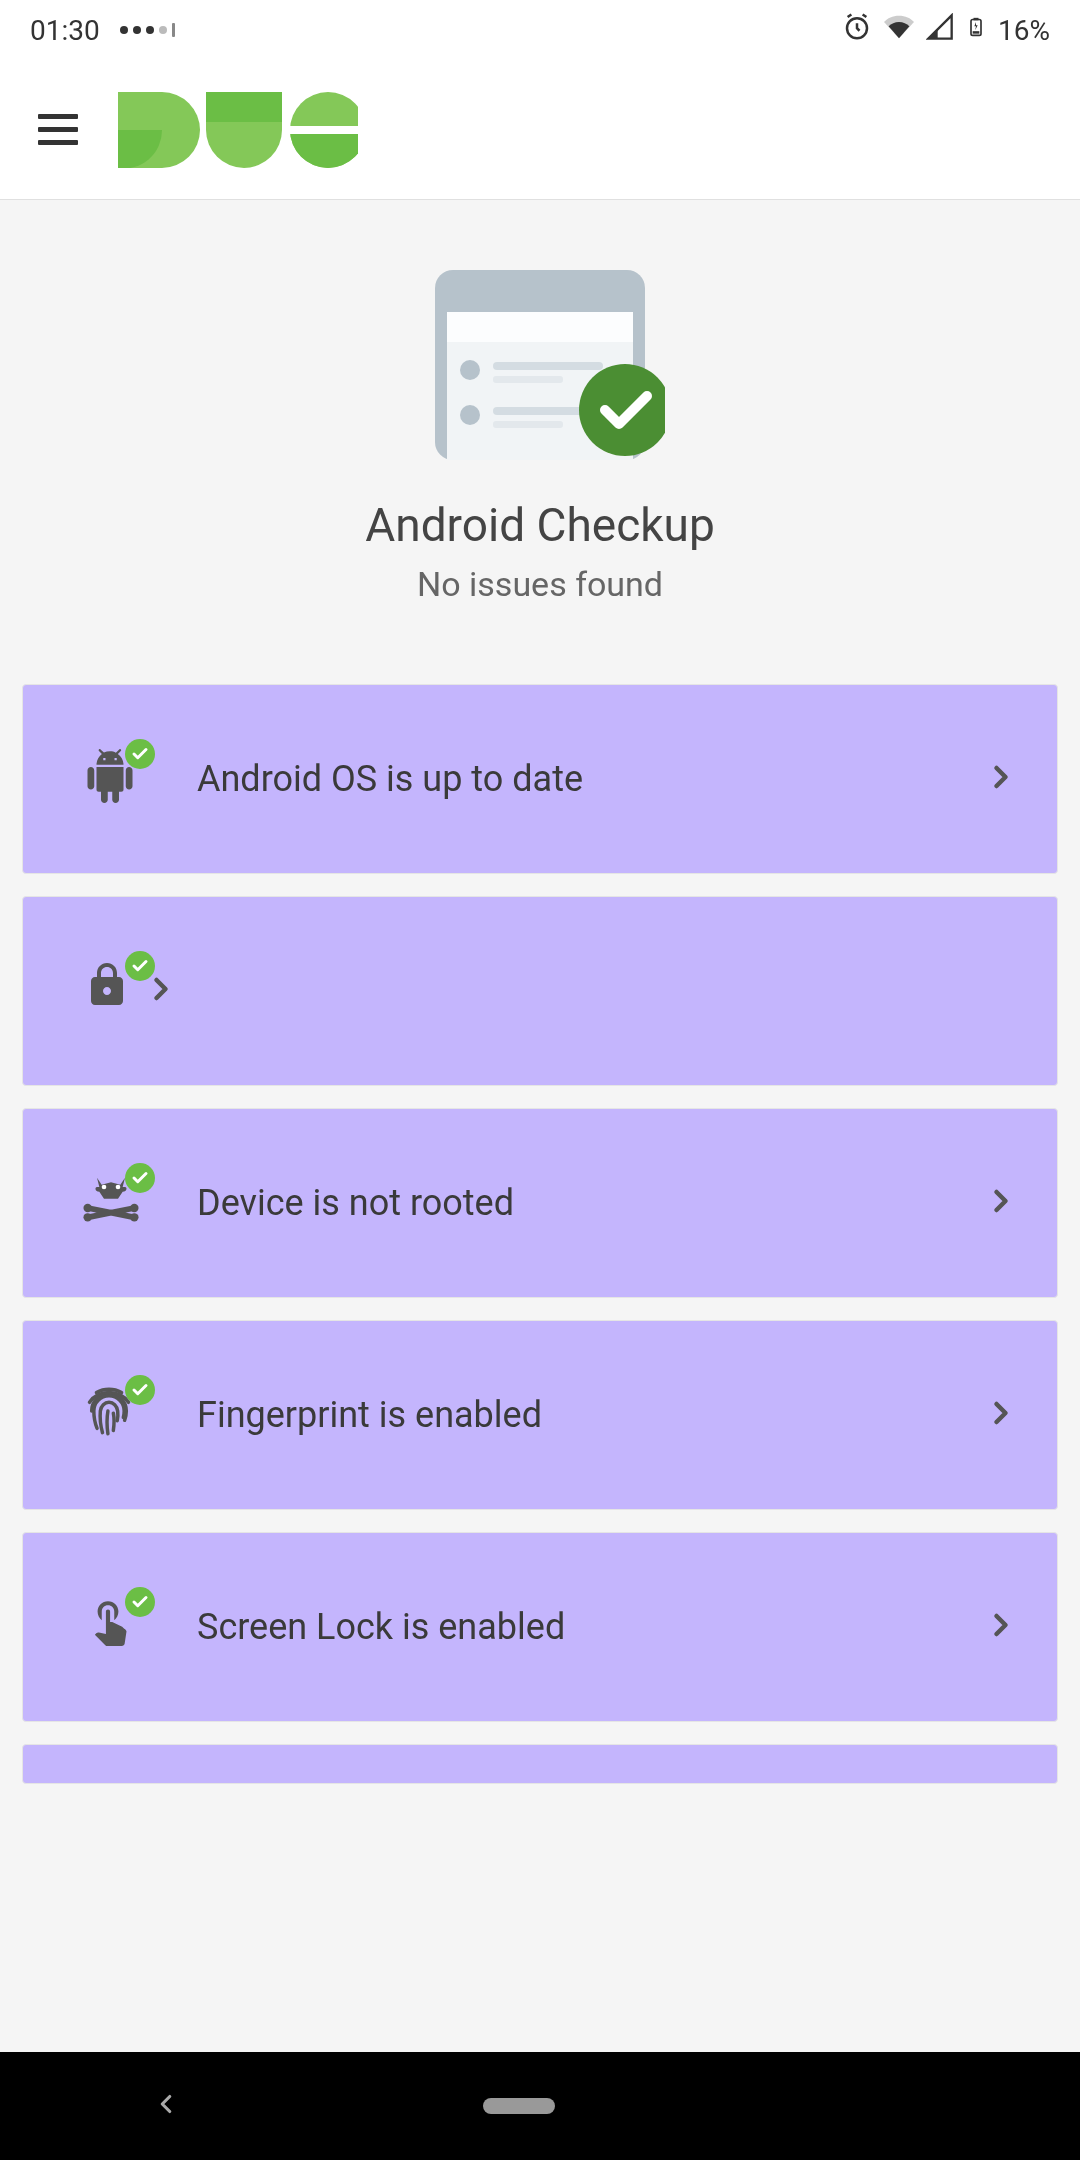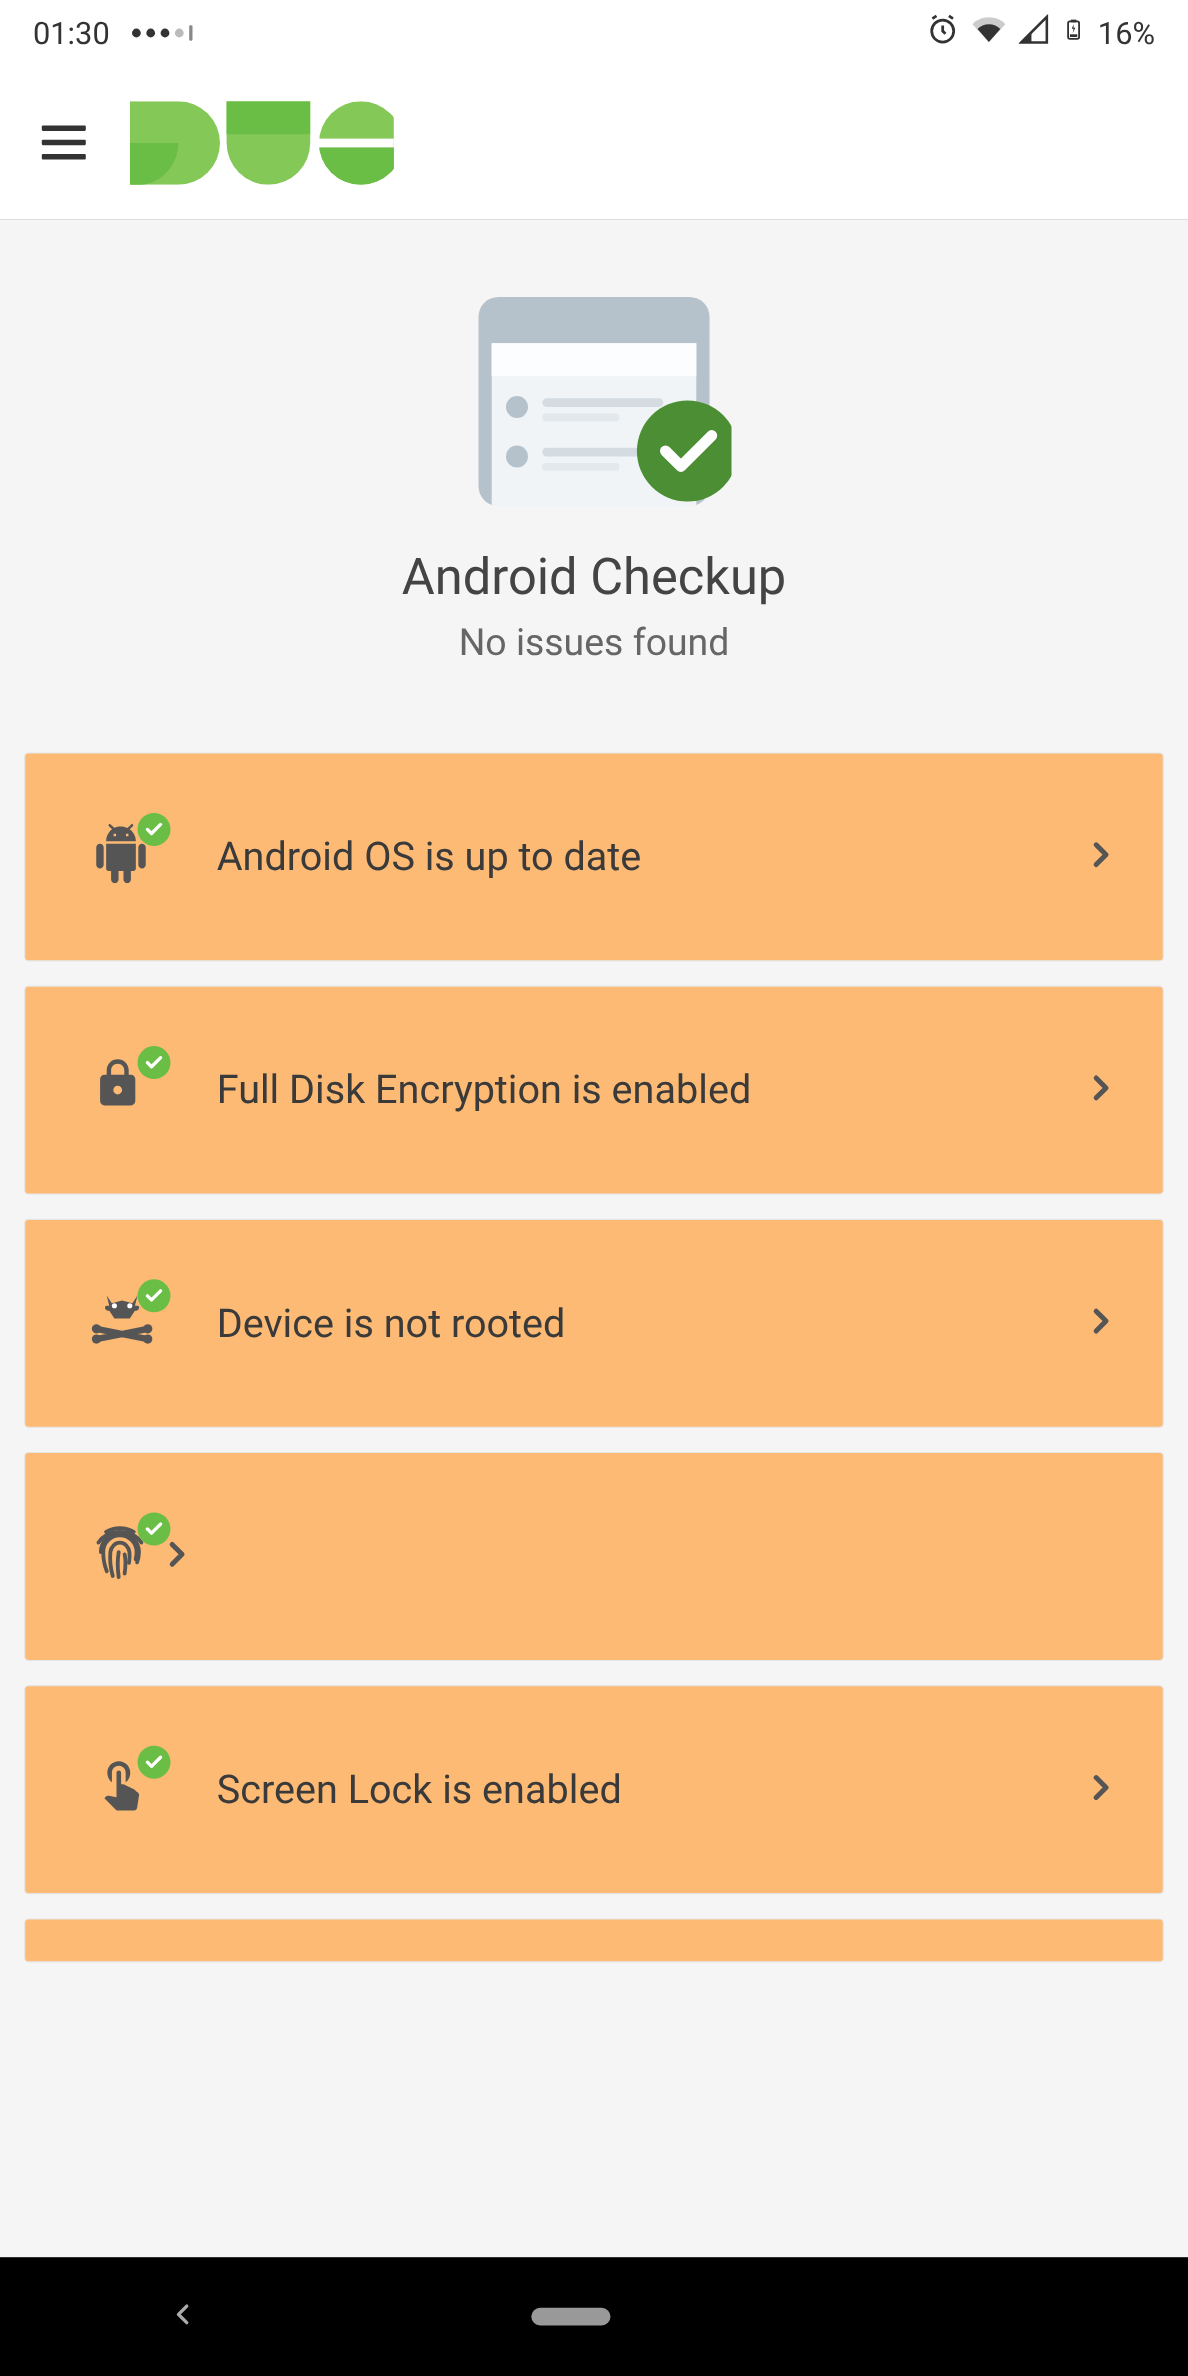--- a/index.html
+++ b/index.html
@@ -19,21 +19,21 @@
   .logo { display: flex; align-items: center; gap: 6px; }
   
   .content { background: #f5f5f5; padding-bottom: 40px; }
   
   .hero { text-align: center; padding: 70px 0 80px 0; }
   .hero-illustration { display: inline-block; position: relative; width: 250px; height: 190px; }
   .hero-title { font-size: 46px; color: #444; margin-top: 34px; font-weight: 400; }
   .hero-subtitle { font-size: 34px; color: #666; margin-top: 12px; font-weight: 400; }
   
   .check-list { padding: 0 22px; }
-  .check-item { background: #fdba74; border: 1px solid #e5e5e5; border-radius: 4px; margin-bottom: 22px; height: 190px; display: flex; align-items: center; padding: 0 38px 0 60px; cursor: pointer; }
+  .check-item { background: #c4b5fd; border: 1px solid #e5e5e5; border-radius: 4px; margin-bottom: 22px; height: 190px; display: flex; align-items: center; padding: 0 38px 0 60px; cursor: pointer; }
   .check-icon-wrap { position: relative; width: 60px; height: 60px; flex-shrink: 0; }
   .check-badge { position: absolute; top: -10px; right: -12px; width: 30px; height: 30px; background: #6BBE45; border-radius: 50%; display: flex; align-items: center; justify-content: center; }
   .check-badge svg { width: 18px; height: 18px; }
   .check-label { flex: 1; font-size: 36px; color: #3a3a3a; margin-left: 54px; }
   .chevron svg { width: 36px; height: 36px; }
   
   .nav-bar { position: absolute; bottom: 0; left: 0; right: 0; height: 108px; background: #000; display: flex; align-items: center; justify-content: space-around; }
   .nav-pill { width: 72px; height: 16px; background: #999; border-radius: 999px; }
   .nav-back svg { width: 30px; height: 30px; }
   .nav-spacer { width: 72px; }
@@ -151,21 +151,20 @@
           <svg viewBox="0 0 24 24" width="48" height="48" fill="#555">
               <path d="M18 8h-1V6c0-2.8-2.2-5-5-5S7 3.2 7 6v2H6c-1.1 0-2 .9-2 2v10c0 1.1.9 2 2 2h12c1.1 0 2-.9 2-2V10c0-1.1-.9-2-2-2zM9 6c0-1.7 1.3-3 3-3s3 1.3 3 3v2H9V6zm3 11c-1.1 0-2-.9-2-2s.9-2 2-2 2 .9 2 2-.9 2-2 2z"></path>
             </svg>
         </span>
         <span class="check-badge">
             <svg viewBox="0 0 24 24" fill="none" stroke="#fff" stroke-width="4" stroke-linecap="round" stroke-linejoin="round">
               <polyline points="4 12 9 17 20 6"></polyline>
             </svg>
           </span>
       </div>
-      <span class="check-label">Full Disk Encryption is enabled</span>
       <span class="chevron"><svg viewBox="0 0 24 24" fill="none" stroke="#555" stroke-width="3" stroke-linecap="round" stroke-linejoin="round">
             <polyline points="9 18 15 12 9 6"></polyline>
           </svg></span>
     </div>
 
     <div class="check-item">
       <div class="check-icon-wrap">
         <span>
           <svg viewBox="0 0 24 24" width="56" height="56" fill="#555">
               <path d="M6 2l2 3 4-1 4 1 2-3-1 4h1c1 0 1 2-1 2l-2 3h-6l-2-3c-2 0-2-2-1-2h1z"></path>
@@ -203,20 +202,21 @@
               <path d="M11.5 22.5c-.5-3.5-.6-7 0-10.5"></path>
               <path d="M14 21c.4-2.8.5-5.6 0-8"></path>
             </svg>
         </span>
         <span class="check-badge">
             <svg viewBox="0 0 24 24" fill="none" stroke="#fff" stroke-width="4" stroke-linecap="round" stroke-linejoin="round">
               <polyline points="4 12 9 17 20 6"></polyline>
             </svg>
           </span>
       </div>
+      <span class="check-label">Fingerprint is enabled</span>
       <span class="chevron"><svg viewBox="0 0 24 24" fill="none" stroke="#555" stroke-width="3" stroke-linecap="round" stroke-linejoin="round">
             <polyline points="9 18 15 12 9 6"></polyline>
           </svg></span>
     </div>
 
     <div class="check-item">
       <div class="check-icon-wrap">
         <span>
           <svg viewBox="0 0 24 24" width="50" height="50" fill="#555">
               <path d="M9 11.2V7c0-1.7 1.3-3 3-3s3 1.3 3 3v4.2c1.2-.9 2-2.5 2-4.2 0-2.8-2.2-5-5-5S7 4.2 7 7c0 1.7.8 3.3 2 4.2zm9.8 3.1l-4.5-2.2c-.2-.1-.4-.1-.5-.1H13V7c0-.6-.4-1-1-1s-1 .4-1 1v10.7l-3.4-.7h-.3c-.3 0-.6.1-.8.3l-.8.8 5 5c.3.3.6.4 1 .4h6.9c.7 0 1.3-.5 1.4-1.2l.8-5.3c0-.1.1-.2.1-.3-.1-.6-.5-1.1-1.1-1.4z"></path>

